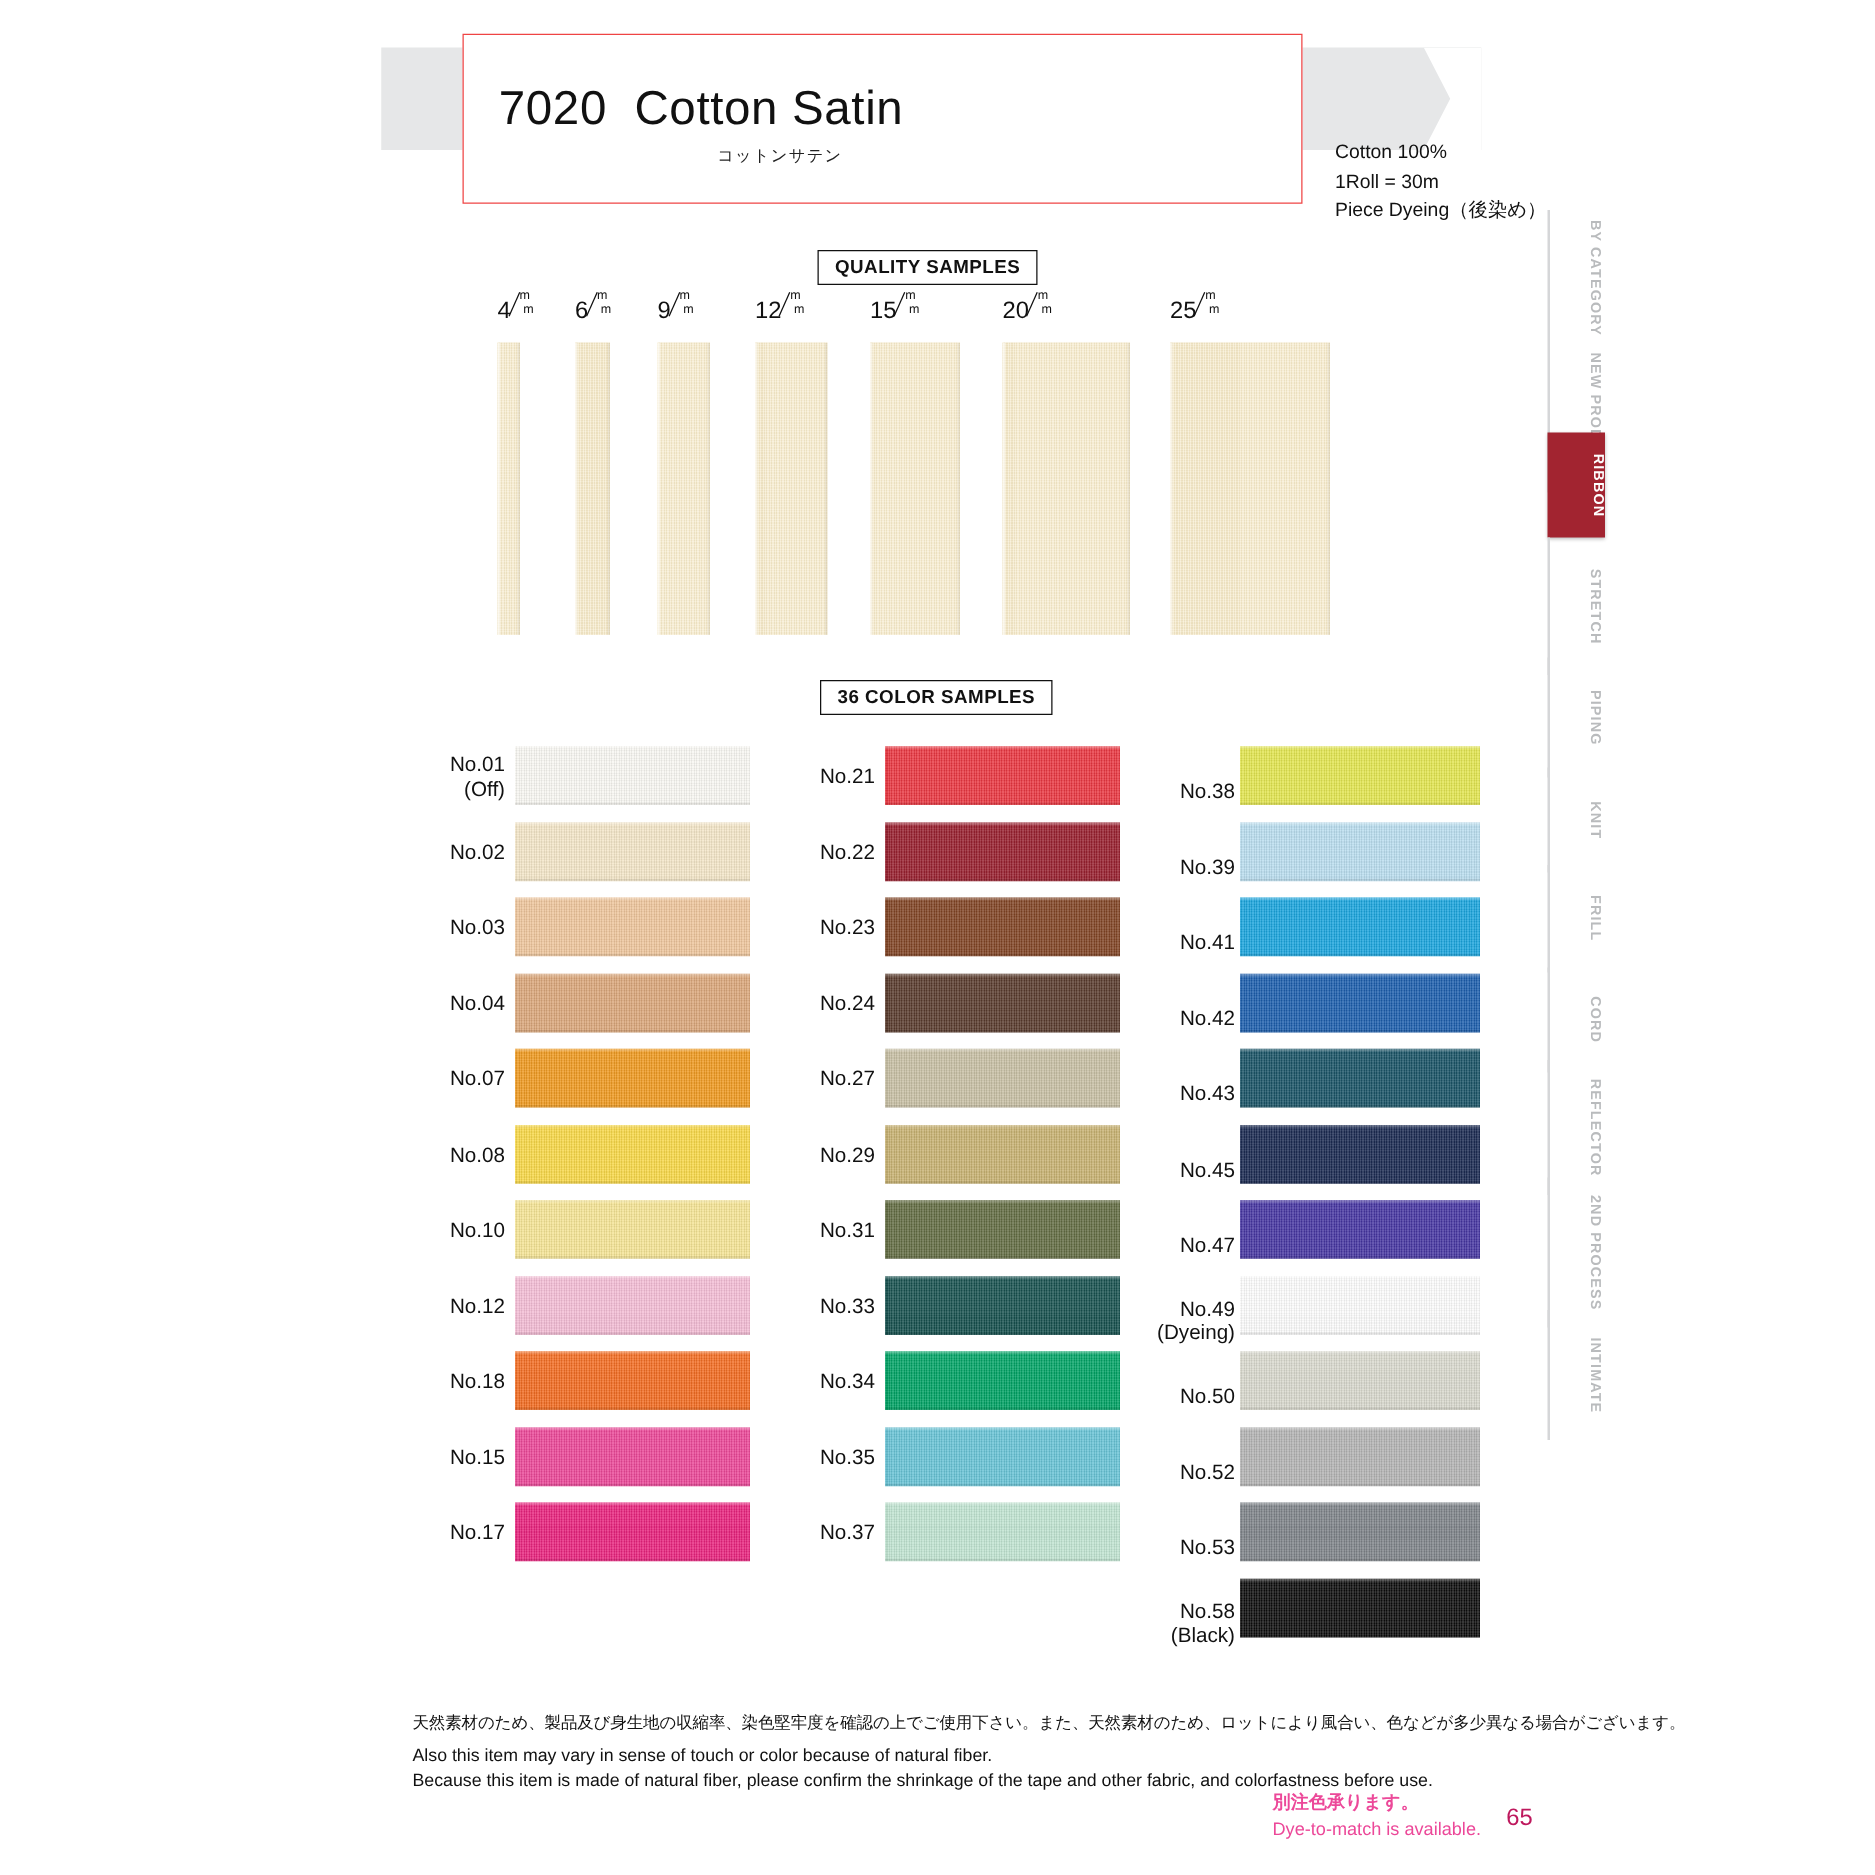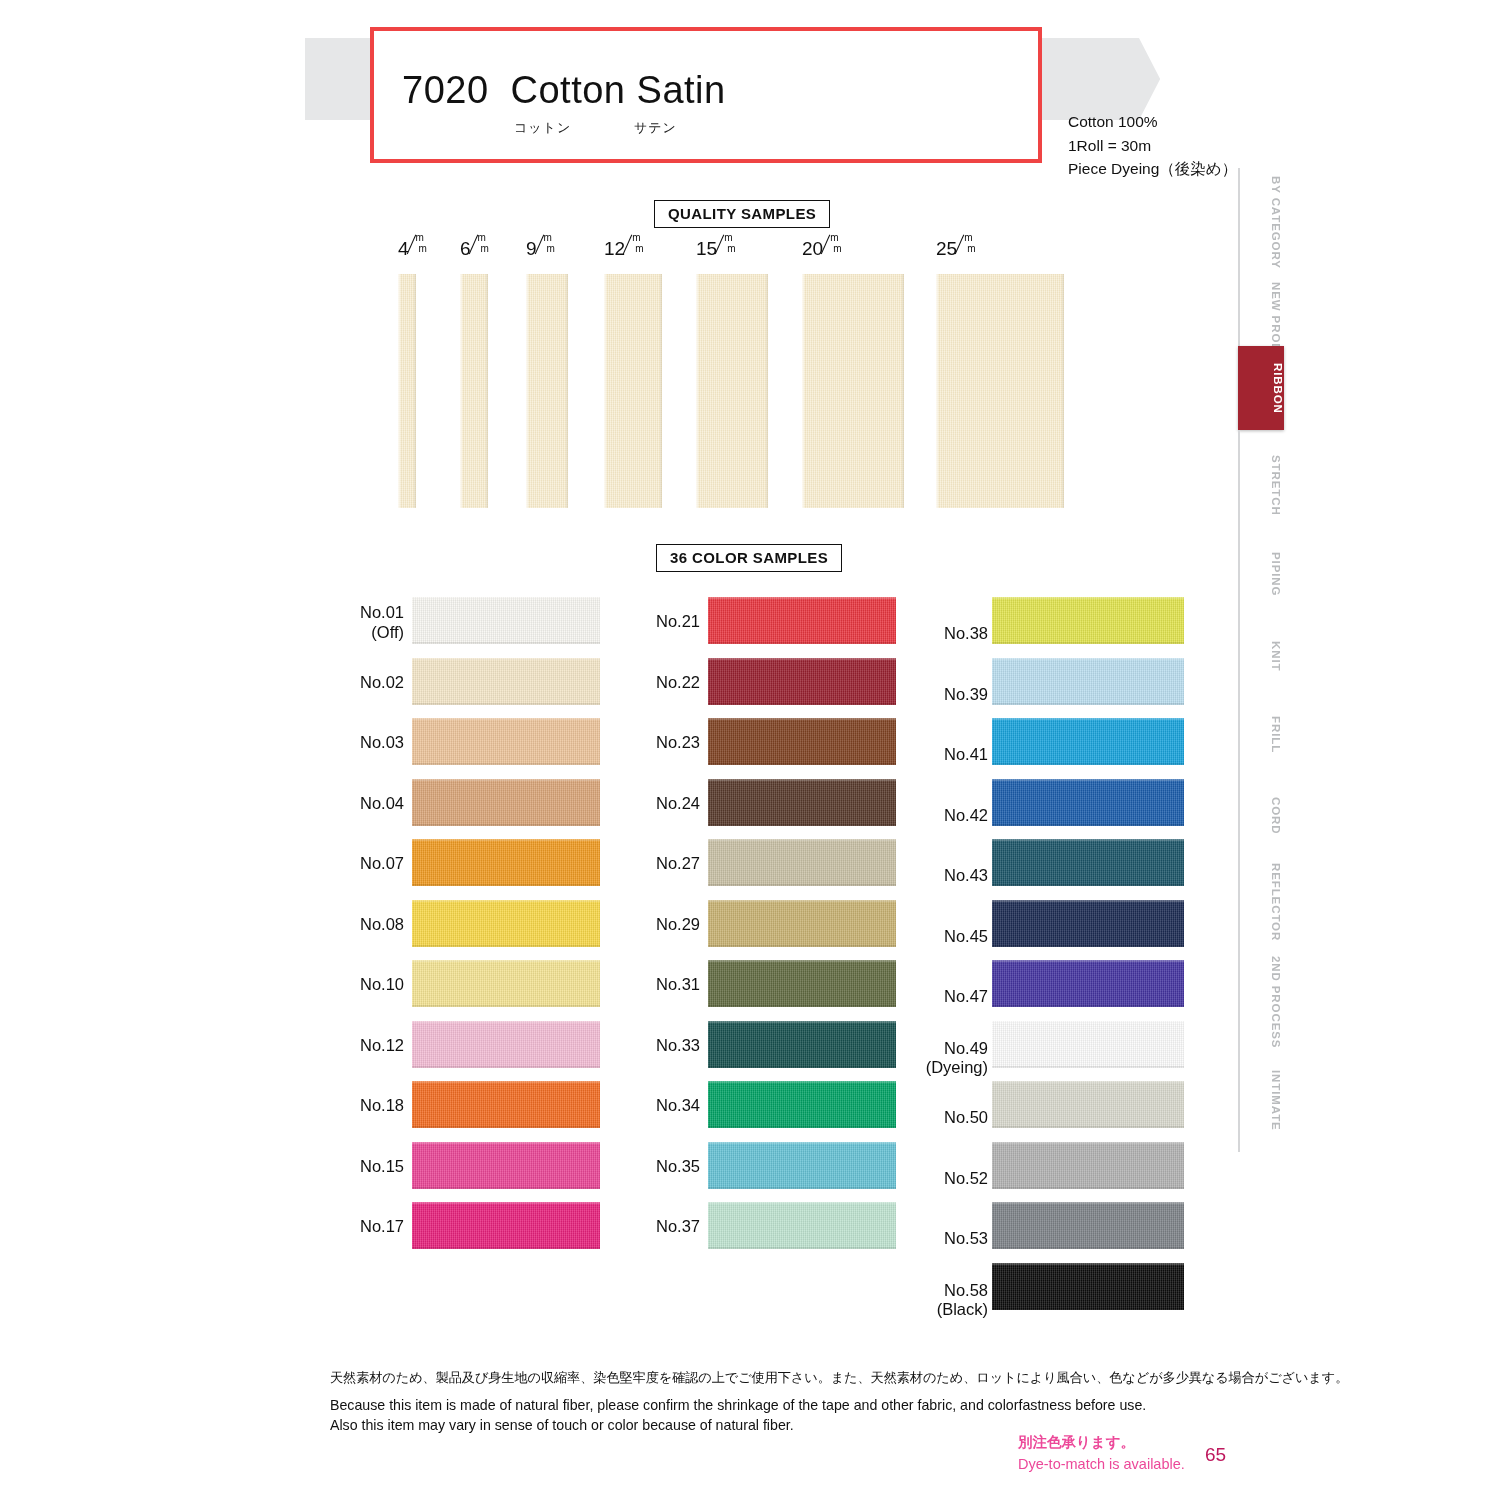--- a/index.html
+++ b/index.html
@@ -19,35 +19,35 @@
     position:absolute;left:305px;top:38px;width:880px;height:82px;
     background:#e6e7e8;
   }
   .banner-notch{
     position:absolute;right:0;top:0;width:46px;height:82px;
     background:#ffffff;
     clip-path:polygon(100% 0, 100% 100%, 0 100%, 46% 50%, 0 0);
   }
   .title-box{
     position:absolute;left:370px;top:27px;width:672px;height:136px;
-    background:#ffffff;border:4px solid #ef4444;
+    background:#ffffff;border:1px solid #ef4444;
     box-sizing:border-box;
   }
   .title-main{
     position:absolute;left:28px;top:38px;
     font-size:38px;font-weight:400;letter-spacing:0.5px;
     white-space:nowrap;color:#111;
   }
   .title-main .code{margin-right:22px;}
   .title-kana{
     position:absolute;left:140px;top:88px;
     font-size:13px;color:#222;letter-spacing:1px;
   }
   .title-kana span{display:inline-block;}
-  .kana-1{width:120px;}
+  .kana-1{width:120px;text-align:right;}
   .spec{
     position:absolute;left:1068px;top:110px;
     font-size:15.5px;line-height:1.52;color:#111;white-space:nowrap;
   }
 
   
   .sec-label{
     position:absolute;
     border:1.5px solid #111;
     background:#fff;
@@ -358,22 +358,22 @@
       <div class="tab" style="top: 524px; height: 86px;">FRILL</div>
       <div class="tab" style="top: 606px; height: 84px;">CORD</div>
       <div class="tab" style="top: 680px; height: 108px;">REFLECTOR</div>
       <div class="tab" style="top: 774px; height: 120px;">2ND PROCESS</div>
       <div class="tab" style="top: 880px; height: 104px;">INTIMATE</div>
     </div>
 
   <div class="footer">
     <div class="f-jp">天然素材のため、製品及び身生地の収縮率、染色堅牢度を確認の上でご使用下さい。また、天然素材のため、ロットにより風合い、色などが多少異なる場合がございます。</div>
     <div class="f-en">
+      <div>Also this item may vary in sense of touch or color because of natural fiber.</div>
       <div>Because this item is made of natural fiber, please confirm the shrinkage of the tape and other fabric, and colorfastness before use.</div>
-      <div>Also this item may vary in sense of touch or color because of natural fiber.</div>
     </div>
   </div>
   <div class="dye">
     <div class="jp">別注色承ります。</div>
     <div>Dye-to-match is available.</div>
   </div>
   <div class="pageno">65</div>
 
 </div>
 

